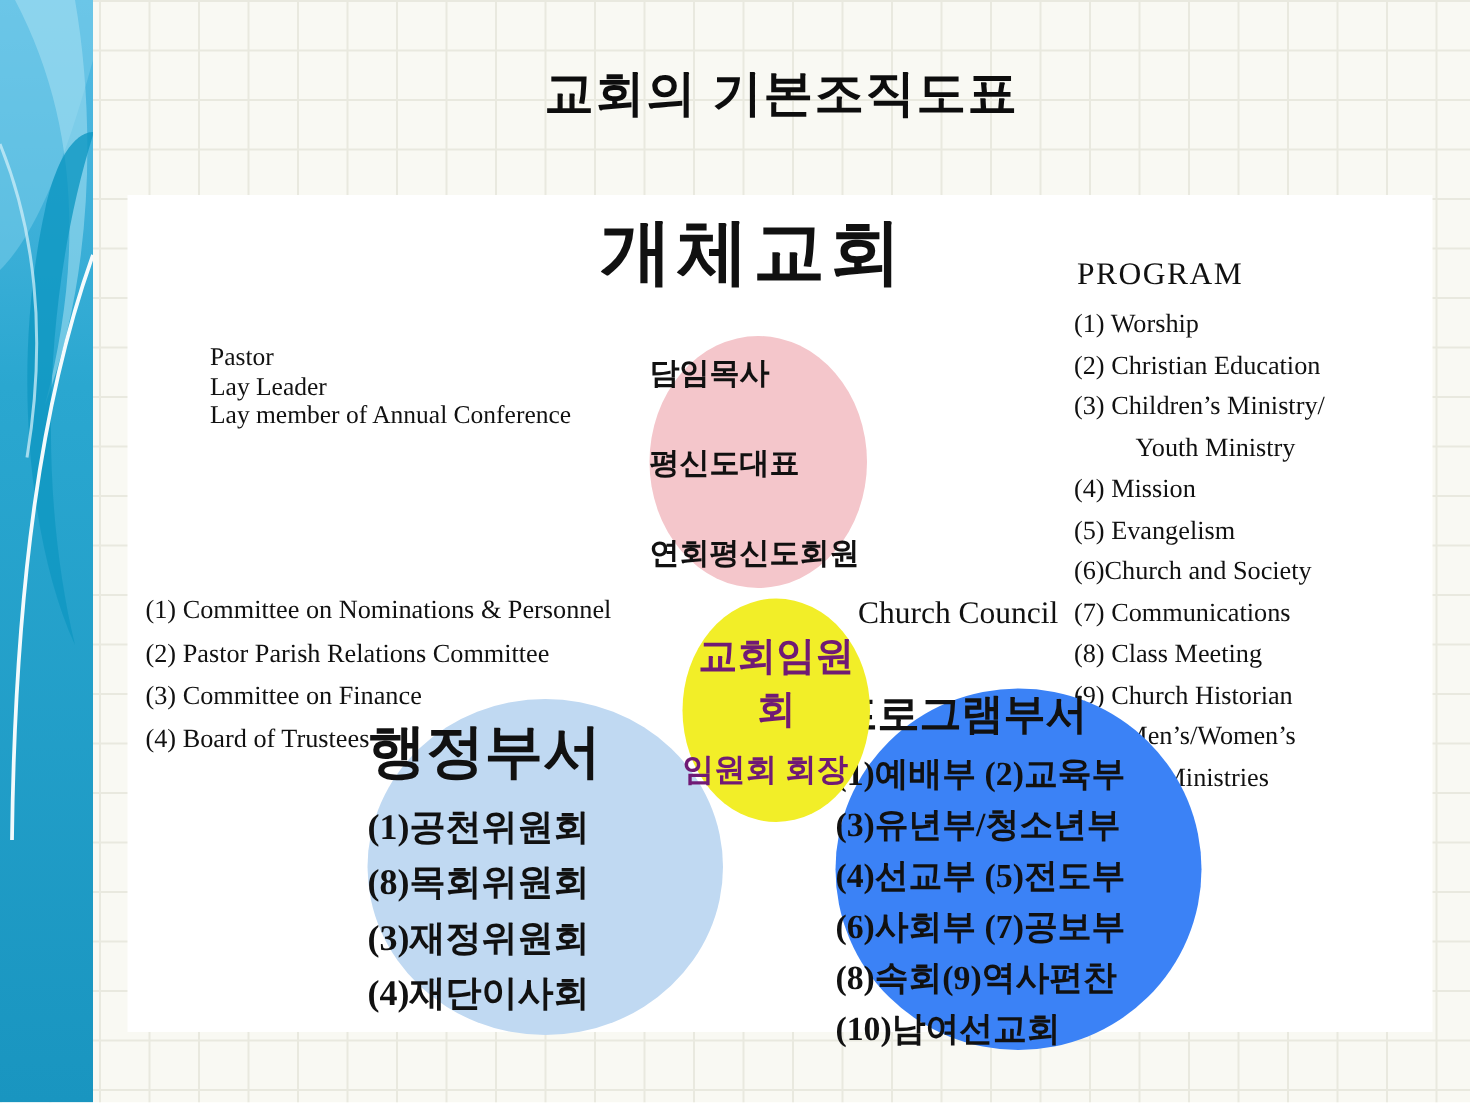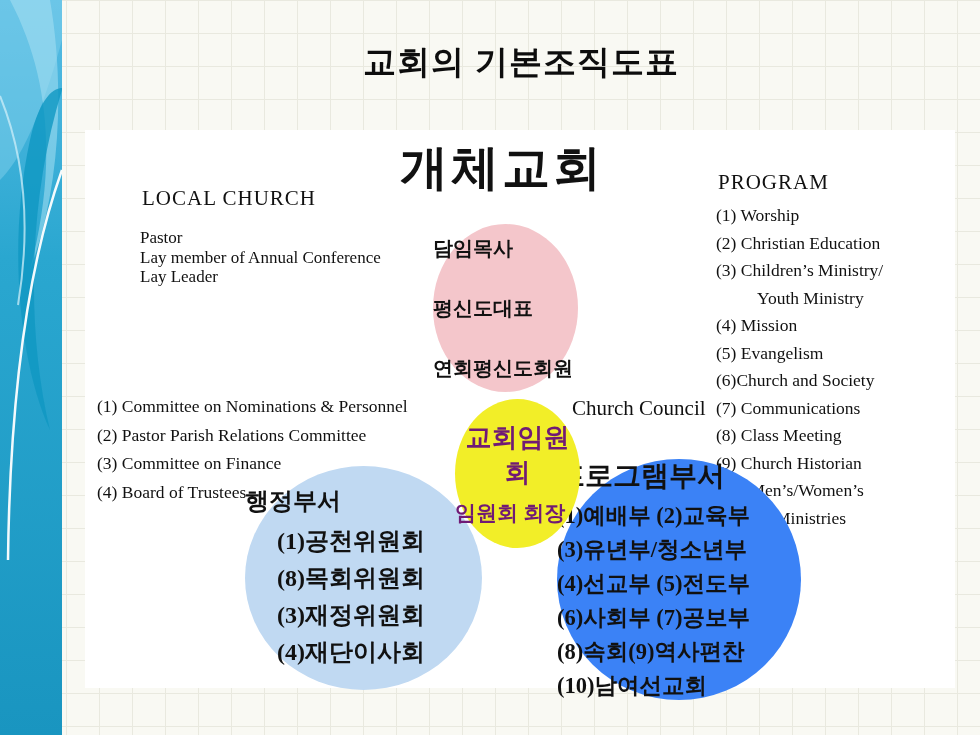--- a/index.html
+++ b/index.html
@@ -40,22 +40,22 @@
   .church-council{position:absolute;left:487px;top:266px;font-size:21px;white-space:nowrap;}
   .circle{position:absolute;border-radius:50%;display:flex;flex-direction:column;
     align-items:flex-start;justify-content:center;text-align:center;}
   .c-pink{left:348px;top:94px;width:145px;height:168px;background:#f4c6cb;z-index:1;
     font-size:20px;font-weight:600;gap:33px;}
   .c-blue{left:160px;top:336px;width:237px;height:224px;background:#c0d9f2;z-index:2;}
   .c-green{left:472px;top:329px;width:244px;height:241px;background:#3b82f6;z-index:2;}
   .c-yellow{left:370px;top:269px;width:125px;height:149px;background:#f2ee28;z-index:5;color:#701a75;}
   .c-yellow .c-title{font-size:26px;font-weight:bold;}
   .c-yellow .c-sub{font-size:21px;font-weight:bold;margin-top:9px;}
-  .c-blue .c-title{font-size:24px;font-weight:bold;margin-bottom:6px;}
-  .c-blue .c-item{font-size:24px;font-weight:bold;line-height:37px;margin-left:32px;}
+  .c-blue .c-title{font-size:39px;font-weight:bold;margin-bottom:6px;}
+  .c-blue .c-item{font-size:24px;font-weight:bold;line-height:37px;}
   .c-green .c-title{font-size:28px;font-weight:bold;margin-bottom:4px;}
   .c-green .c-item{font-size:22.5px;font-weight:bold;line-height:34px;white-space:nowrap;}
 </style>
 </head>
 <body>
 
 <div class="slide">
 
   <div class="sidebar">
     <svg width="62" height="735" viewBox="0 0 62 735" preserveAspectRatio="none">
@@ -74,26 +74,25 @@
       <path d="M0,96 C22,150 32,220 18,305" stroke="#cdeef8" stroke-width="2" fill="none" opacity="0.75"></path>
     </svg>
   </div>
 
   <div class="slide-title">교회의 기본조직도표</div>
 
   <div class="content-box">
 
     <div class="main-heading">개체교회</div>
 
-    <div class="local-church sec-heading">LOCAL CHURCH</div>
 
     <div class="roles">
       <div>Pastor</div>
+      <div>Lay Leader</div>
       <div>Lay member of Annual Conference</div>
-      <div>Lay Leader</div>
     </div>
 
 
     <div class="admin-list">
       <div>(1) Committee on Nominations &amp; Personnel</div>
       <div>(2) Pastor Parish Relations Committee</div>
       <div>(3) Committee on Finance</div>
       <div>(4) Board of Trustees</div>
     </div>
 

